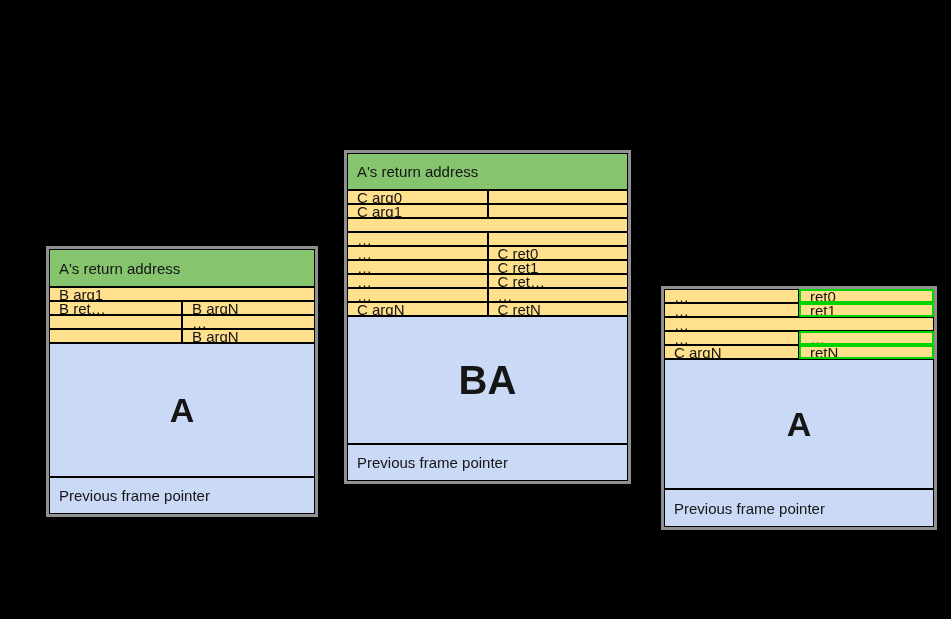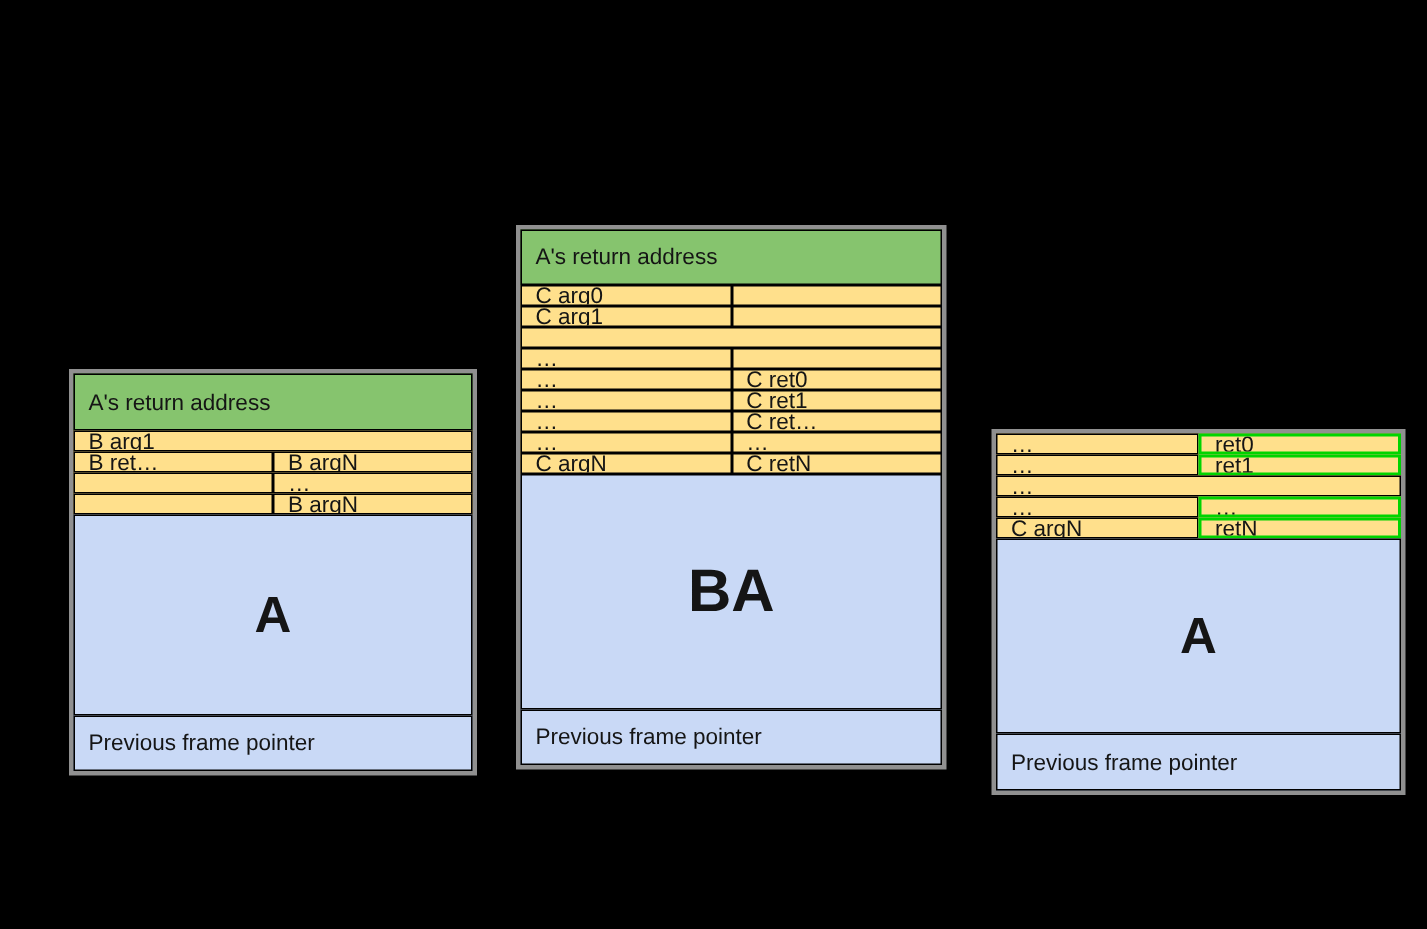--- a/index.html
+++ b/index.html
@@ -123,21 +123,21 @@
       <div class="cell yellow">C ret…</div>
     </div>
     <div class="row pair h-row">
       <div class="cell yellow">…</div>
       <div class="cell yellow">…</div>
     </div>
     <div class="row pair h-row">
       <div class="cell yellow">C argN</div>
       <div class="cell yellow">C retN</div>
     </div>
-    <div class="row" style="height:157px;">
+    <div class="row" style="height:128px;">
       <div class="cell blue frame label-lg">BA</div>
     </div>
     <div class="row h-footer">
       <div class="cell blue">Previous frame pointer</div>
     </div>
   </div>
 
   <div class="stack hl-right" style="left:661px; top:286px; width:276px;">
     <div class="row pair h-row">
       <div class="cell yellow">…</div>

